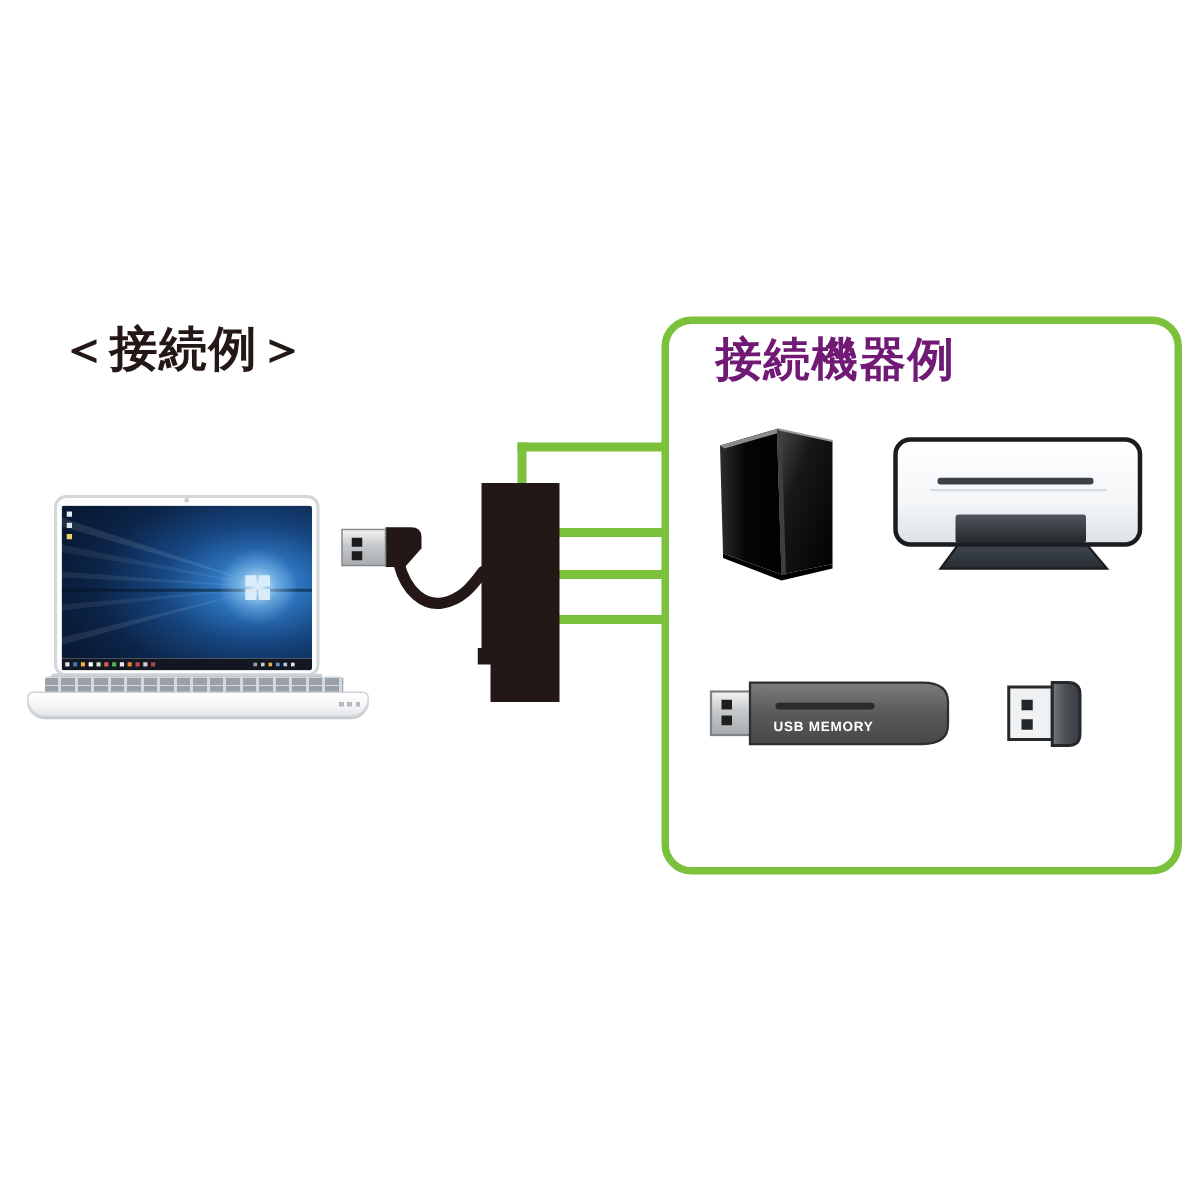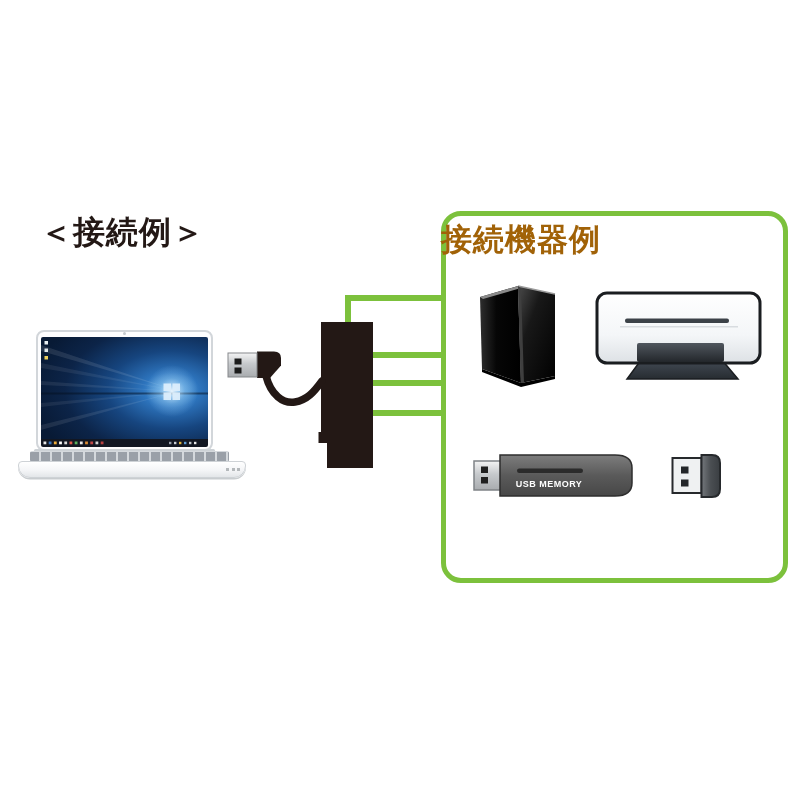--- a/index.html
+++ b/index.html
@@ -12,21 +12,21 @@
     position:absolute;font-weight:bold;color:#231815;text-align:center;
     letter-spacing:0.5px;line-height:1.15;white-space:nowrap;
   }
   
   .page-title{left:40px;top:194px;font-size:32px;font-weight:bold;letter-spacing:1px;margin-top:20px;}
   
   .devices-panel{
     left:441px;top:211px;width:347px;height:372px;box-sizing:border-box;
     background:#ffffff;border:5px solid #7cc13c;border-radius:20px;z-index:1;
   }
-  .panel-title{left:441px;top:222px;font-size:31px;color:#a16207;letter-spacing:1px;z-index:3;}
+  .panel-title{left:477px;top:222px;font-size:31px;color:#701a75;letter-spacing:1px;z-index:3;}
   
   .art{left:0;top:0;width:800px;height:800px;z-index:2;pointer-events:none;}
   
   .hdd-label{left:444px;top:392px;width:155px;font-size:23px;}
   .printer-label{left:602px;top:393px;width:150px;font-size:23px;}
   .usbmem-label{left:479px;top:506px;width:124px;font-size:26px;}
   .receiver-label{left:634px;top:509px;width:130px;font-size:24px;white-space:normal;}
   .product-label{left:302px;top:481px;width:106px;font-size:27px;z-index:3;}
   
   .laptop{left:14px;top:326px;width:240px;height:160px;z-index:2;}

